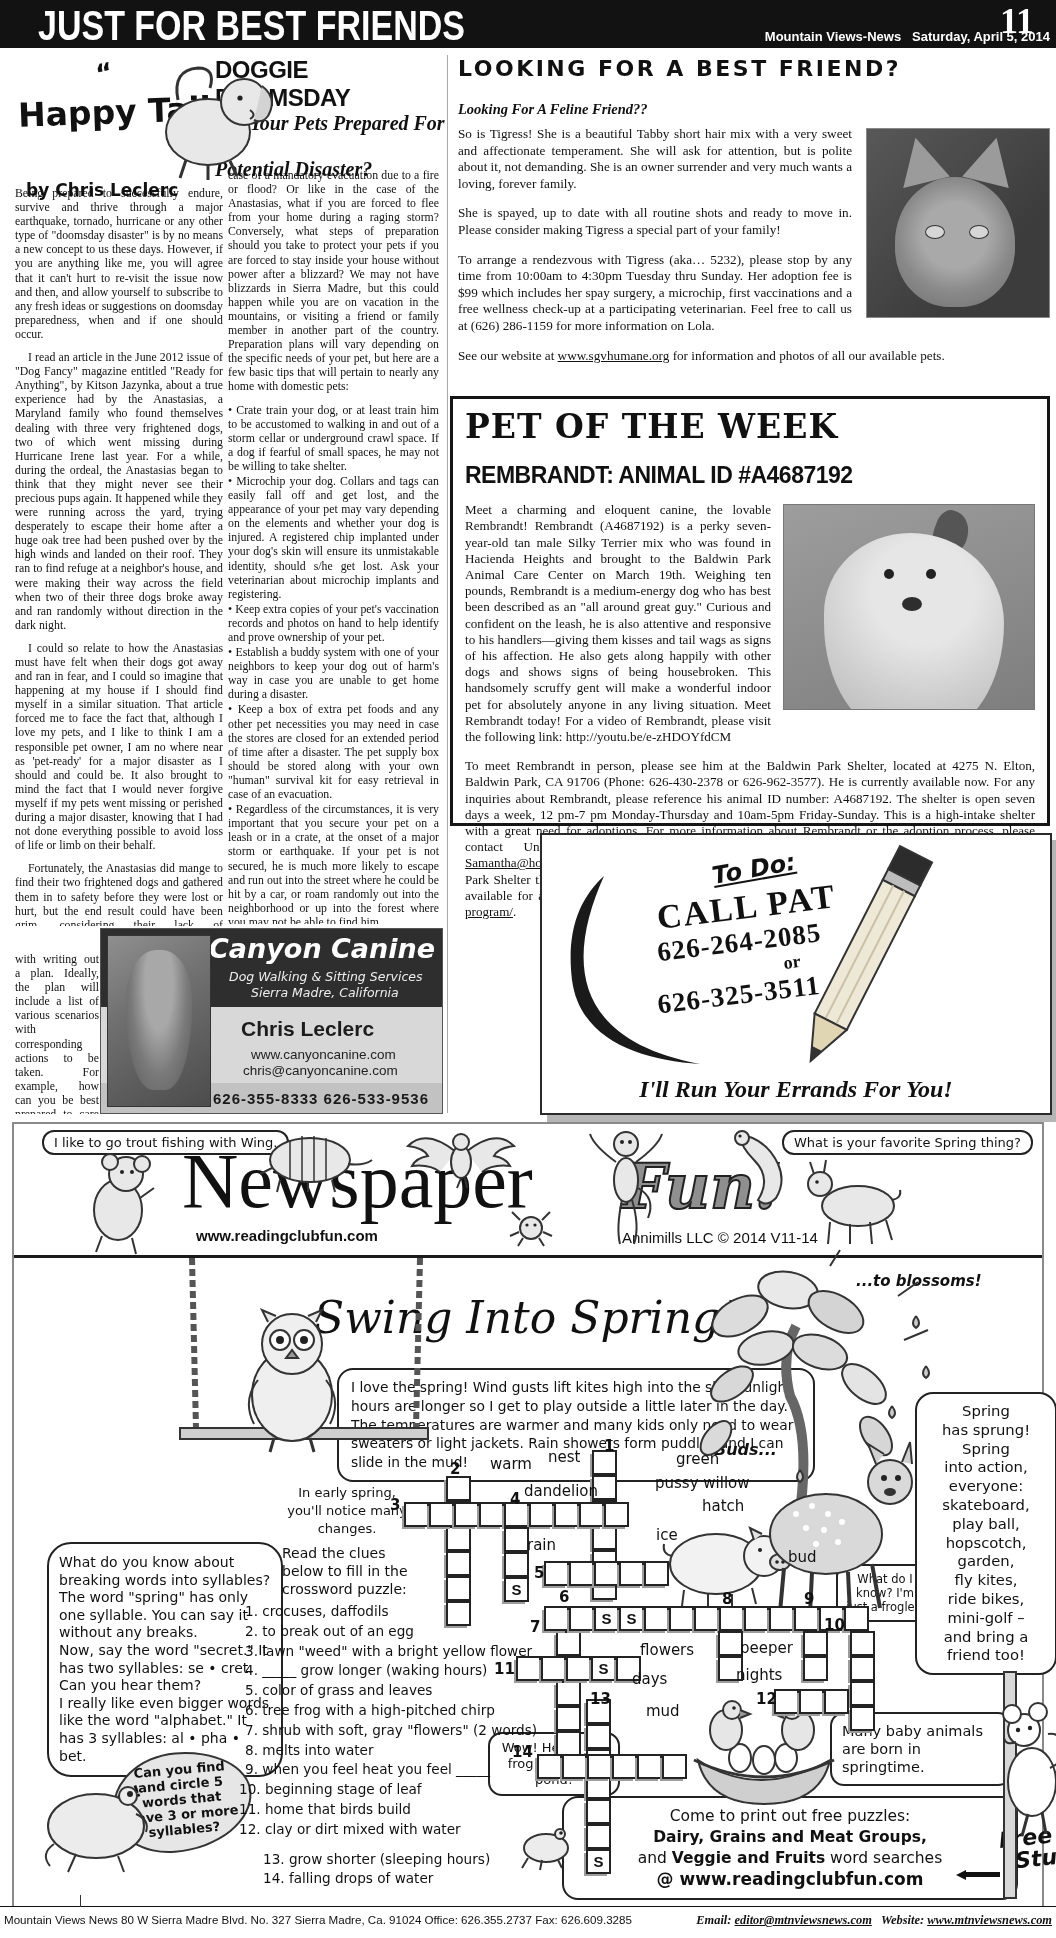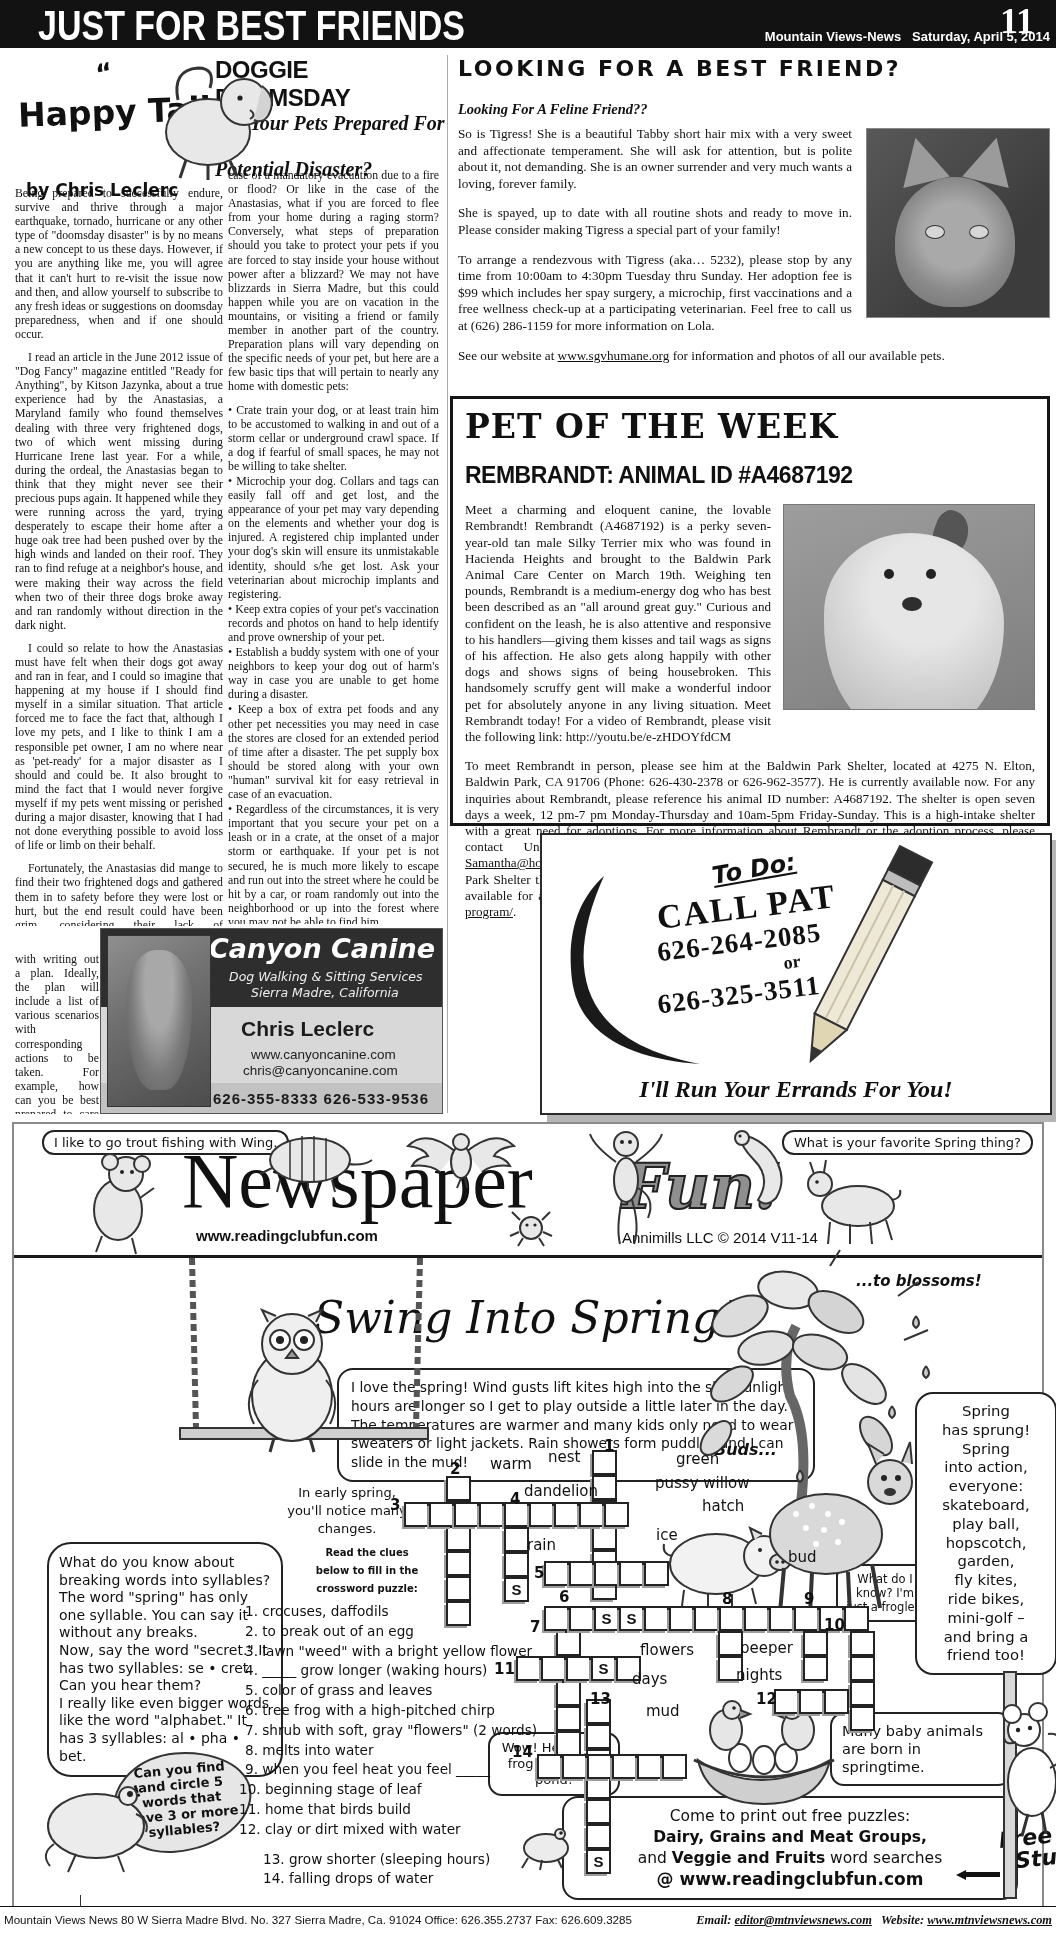--- a/index.html
+++ b/index.html
@@ -102,22 +102,22 @@
   #np-copy{position:absolute;left:608px;top:105px;font-family:"Liberation Sans",sans-serif;font-size:15px;z-index:6;}
   #swing-title{position:absolute;left:300px;top:168px;font-family:"DejaVu Serif",serif;font-style:italic;
       font-size:44px;z-index:6;}
   #blossoms{position:absolute;left:842px;top:148px;font-family:"DejaVu Sans",sans-serif;font-weight:bold;
       font-style:italic;font-size:15px;z-index:6;}
   #buds{position:absolute;left:700px;top:316px;font-family:"DejaVu Sans",sans-serif;font-weight:bold;
       font-style:italic;font-size:16px;z-index:7;}
   #intro-bub{left:323px;top:244px;width:450px;padding:8px 12px;font-size:13.8px;line-height:18.8px;border-radius:16px;}
   #early{position:absolute;left:248px;top:360px;width:170px;text-align:center;
       font-family:"DejaVu Sans",sans-serif;font-size:13px;line-height:18px;z-index:7;}
-  #readclues{position:absolute;left:268px;top:420px;width:170px;text-align:center;font-weight:bold;
-      font-family:"DejaVu Sans",sans-serif;font-size:10px;line-height:18px;z-index:7;}
+  #readclues{position:absolute;left:268px;top:420px;width:170px;font-weight:normal;
+      font-family:"DejaVu Sans",sans-serif;font-size:14px;line-height:18px;z-index:7;}
   #clues{position:absolute;left:231px;top:478px;width:306px;font-family:"DejaVu Sans",sans-serif;
       font-size:13.6px;line-height:19.8px;z-index:7;}
   #clues .clue{white-space:nowrap;}
   #clues .clue:nth-child(n+10){margin-left:-6px;}
   #clues .clue:nth-child(13){margin-top:10px;margin-left:18px;}
   #clues .clue:nth-child(14){margin-left:18px;}
   #syll-bub{left:33px;top:418px;width:212px;padding:10px 10px;font-size:14px;line-height:17.6px;border-radius:24px;}
   #frog-blob{position:absolute;left:98px;top:628px;width:140px;height:100px;background:#e6e6e6;border:2px solid #333;
       border-radius:48% 52% 58% 42%/55% 45% 55% 45%;transform:rotate(-5deg);z-index:6;
       font-family:"DejaVu Sans",sans-serif;font-weight:bold;font-size:13px;text-align:center;padding:8px 10px;box-sizing:border-box;}

